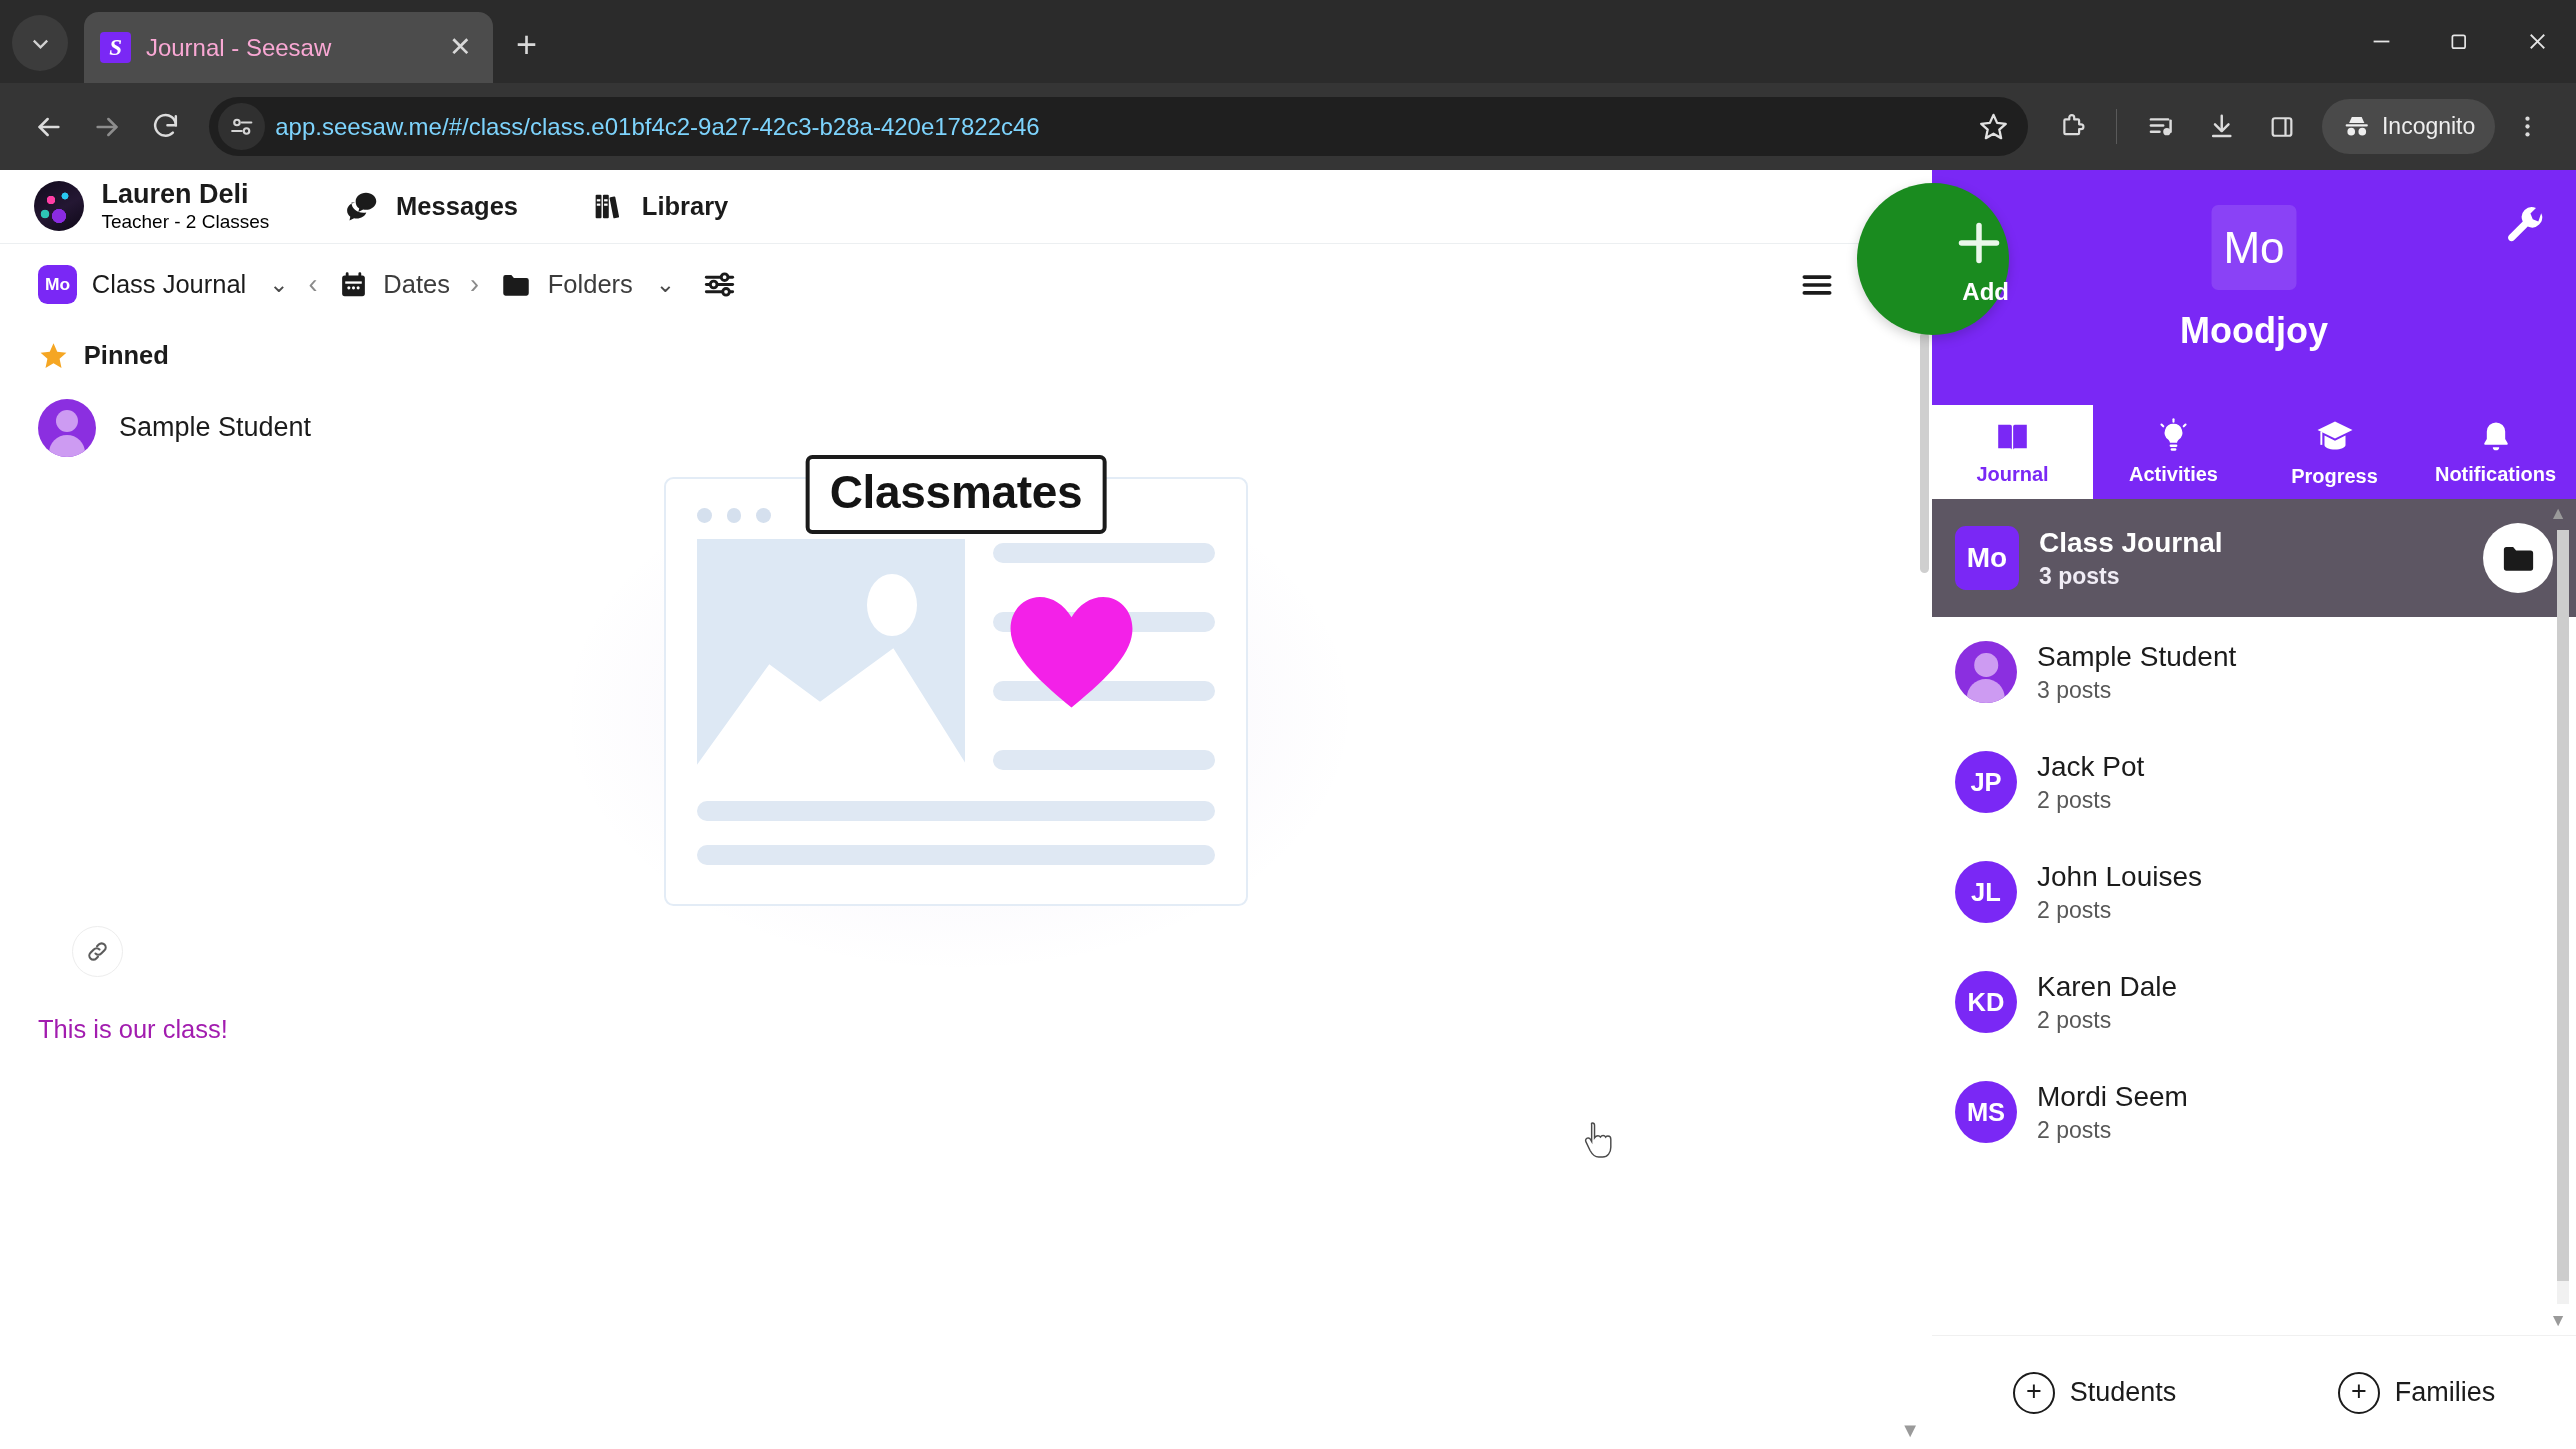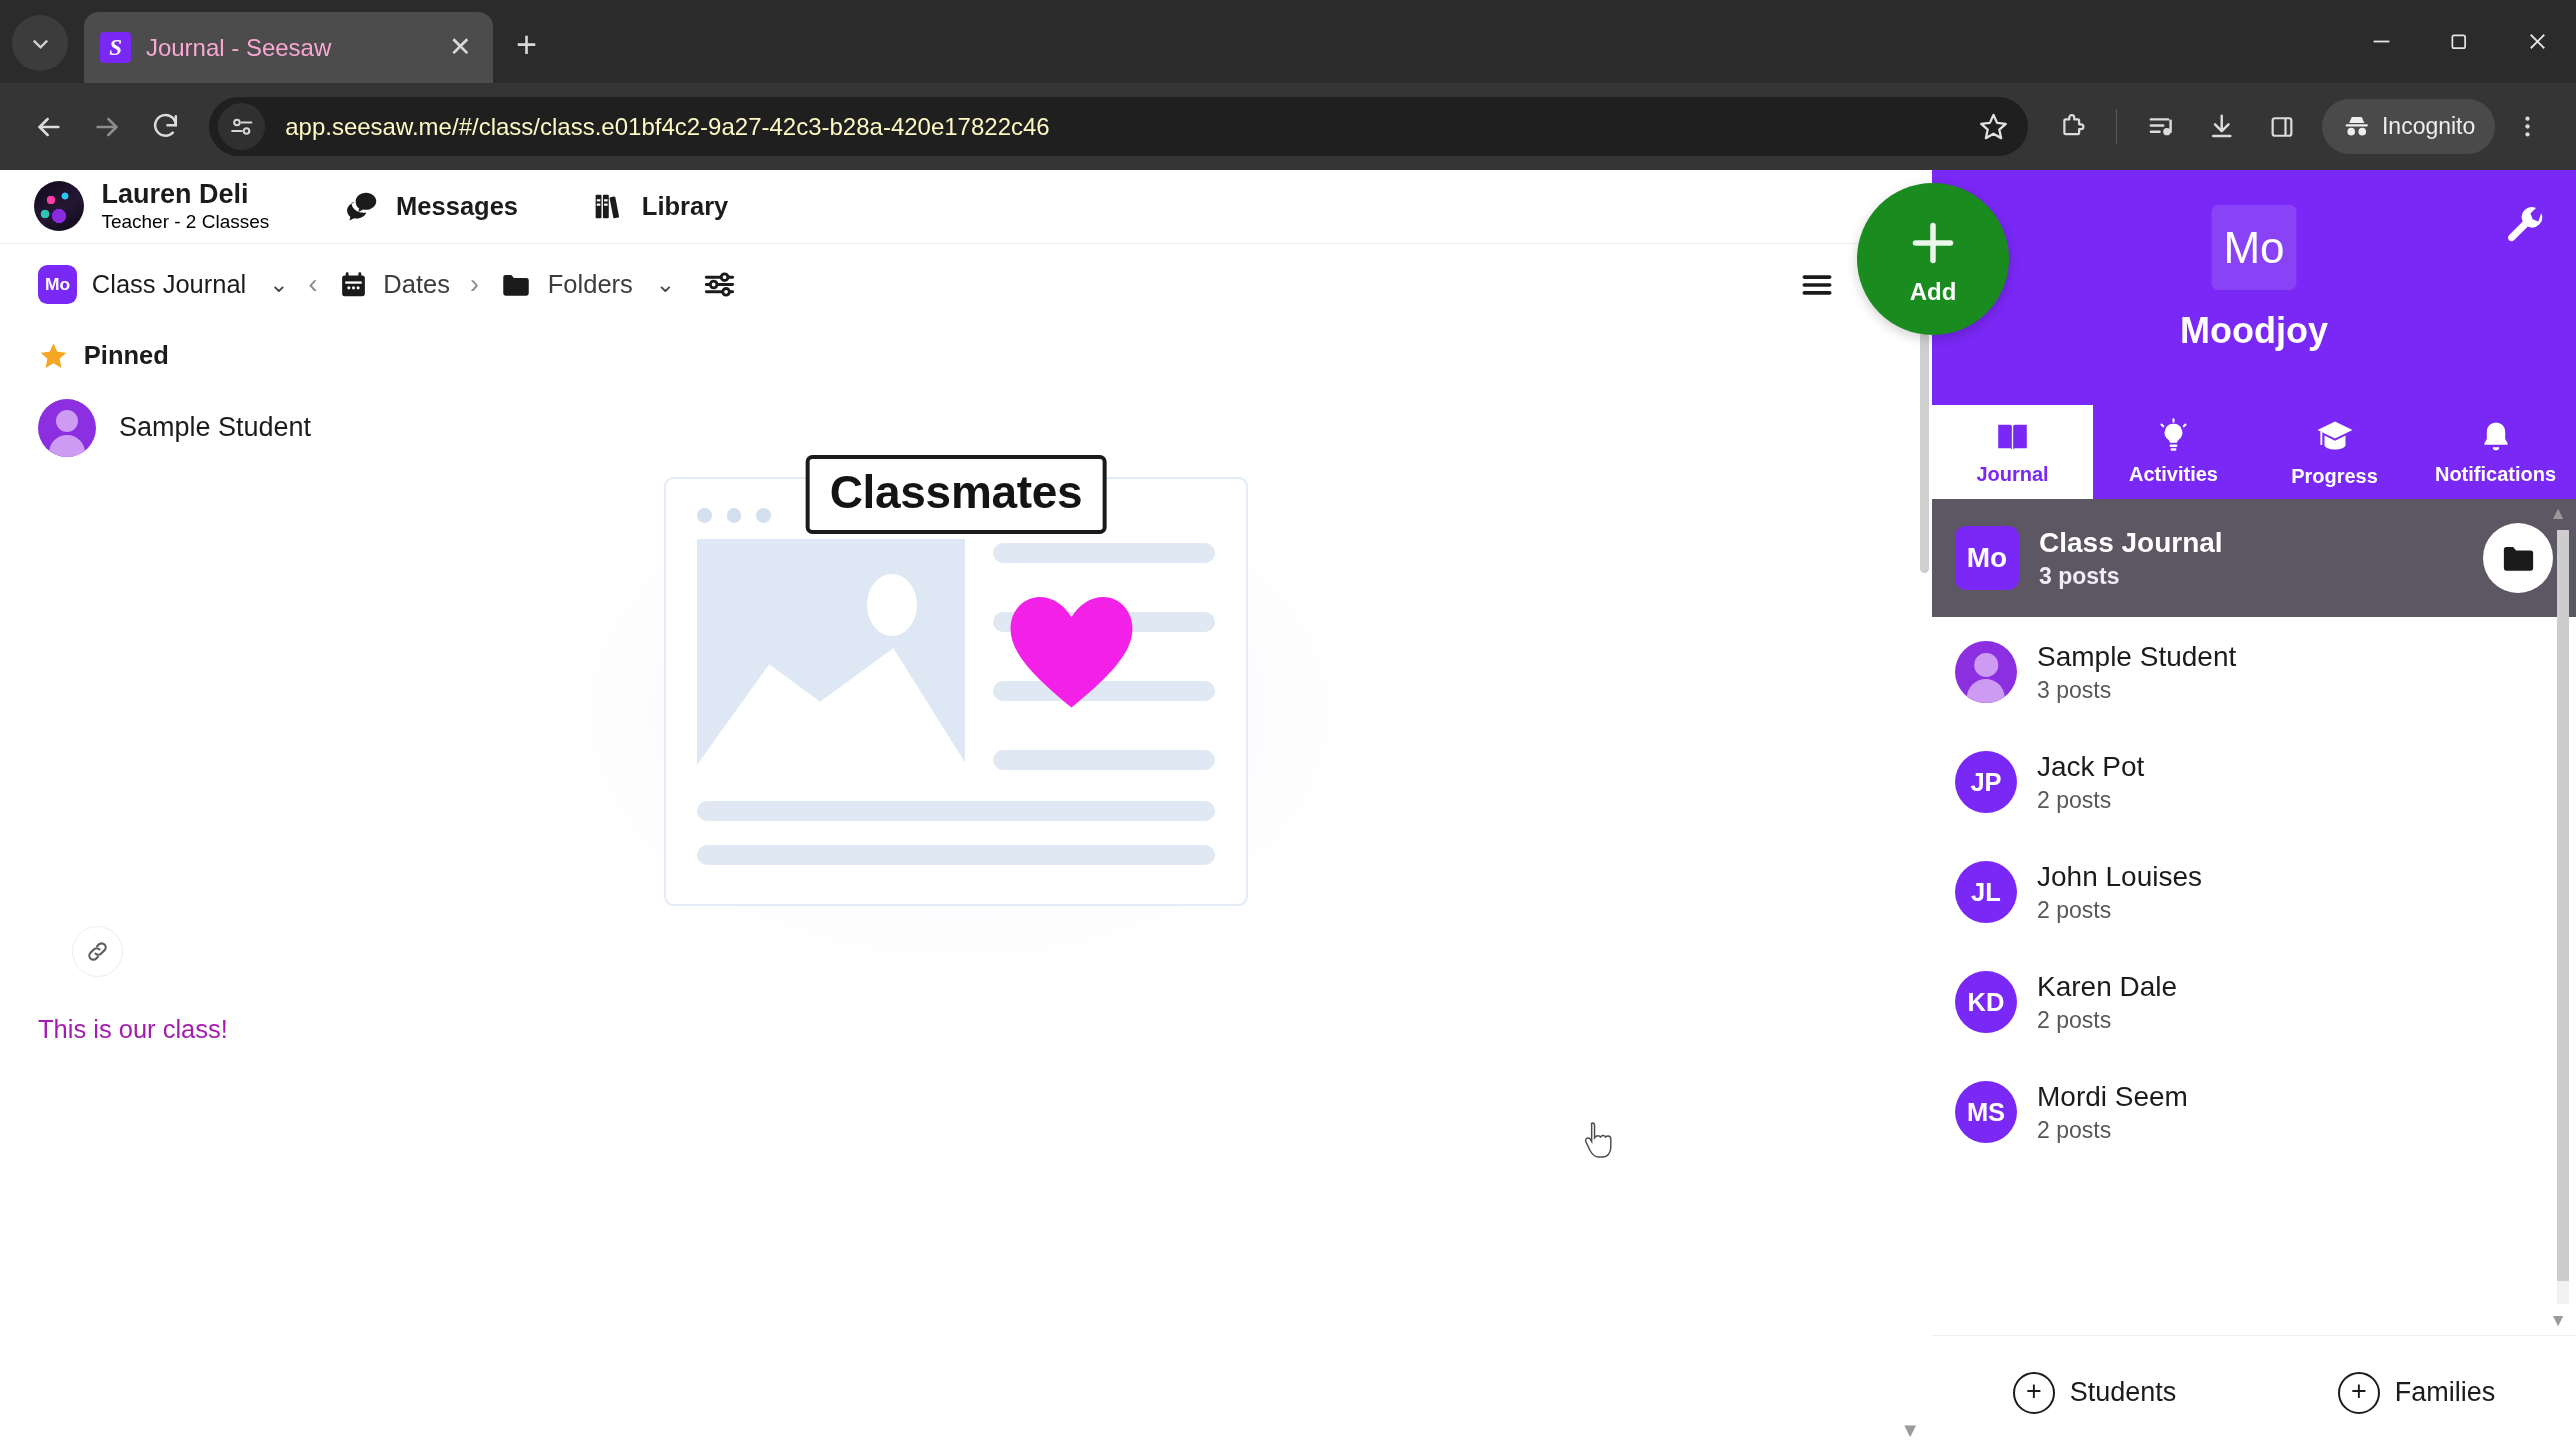--- a/index.html
+++ b/index.html
@@ -55,21 +55,21 @@
     flex:1; height:59px; background:#1f1f1f; border-radius:29.5px;
     display:flex; align-items:center; padding:0 8px 0 9.4px; margin:0 14.8px;
     min-width:0;
   }
   .omni-siteinfo {
     width:47px; height:47px; border-radius:23.5px; background:#303030;
     display:flex; align-items:center; justify-content:center; color:#d5d5d5;
     flex:0 0 auto;
   }
   .omni-url {
-    color:#fef9c3; font-size:24px; margin-left:20px; white-space:nowrap;
+    color:#7dd3fc; font-size:24px; margin-left:10px; white-space:nowrap;
     overflow:hidden; text-overflow:ellipsis; flex:1;
   }
   .omni-star { width:54px; height:54px; display:flex; align-items:center; justify-content:center; color:#e2e2e2; flex:0 0 auto;}
   .nav-right { display:flex; align-items:center; gap:2.7px; flex:0 0 auto; }
   .nav-sep { width:1.3px; height:35px; background:#5a5a5a; margin:0 12px; }
   .incognito-pill {
     height:55px; border-radius:27.5px; background:#4a4a4a; display:flex;
     align-items:center; gap:10.7px; padding:0 20px; color:#eee; font-size:23px;
     margin-left:8px;
   }
@@ -185,21 +185,21 @@
     background:#cfcfcf; border-radius:4.7px;
   }
 
   .cursor { position:absolute; left:1580px; top:949px; width:38px; height:42px; pointer-events:none; }
 
   
   .right-pane { width:644px; flex:0 0 644px; display:flex; flex-direction:column; background:#fff; position:relative; }
   .rp-head { background:#7a28f5; height:235px; position:relative; flex:0 0 235px; }
   .add-fab {
     position:absolute; left:-75px; top:13.4px; width:152px; height:152px; border-radius:76px;
-    background:#1a8b1f; display:flex; flex-direction:column; align-items:center; justify-content:center;
+    background:#1a8b1f; display:flex; flex-direction:column; align-items:flex-end; justify-content:center;
     gap:1.3px; box-shadow:0 4px 12px rgba(0,0,0,.18);
   }
   .add-fab-label { color:#fff; font-size:24px; font-weight:bold; margin-top:4px;}
   .class-tile {
     position:absolute; left:50%; transform:translateX(-50%); top:35px;
     width:85px; height:85px; border-radius:6.7px; background:rgba(255,255,255,.12);
     display:flex; align-items:center; justify-content:center;
     color:#fff; font-size:44px; font-weight:300;
   }
   .class-name {

